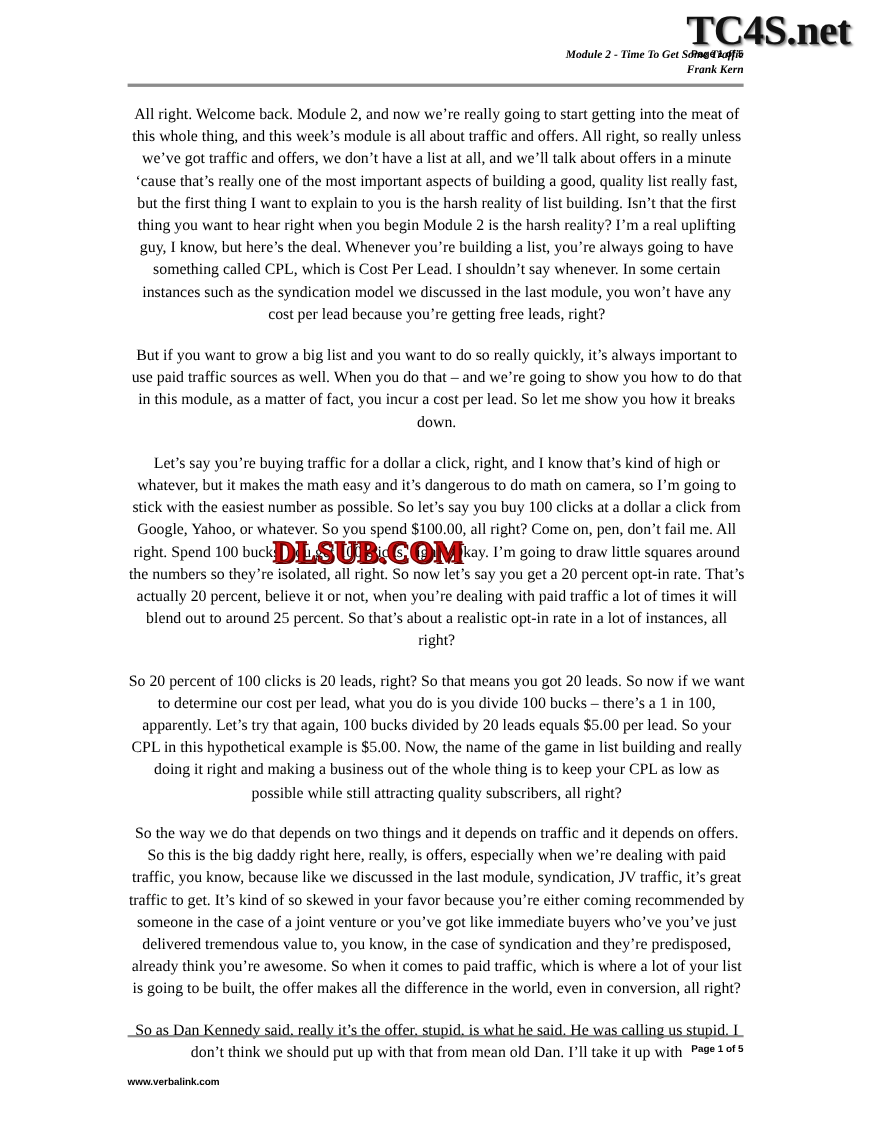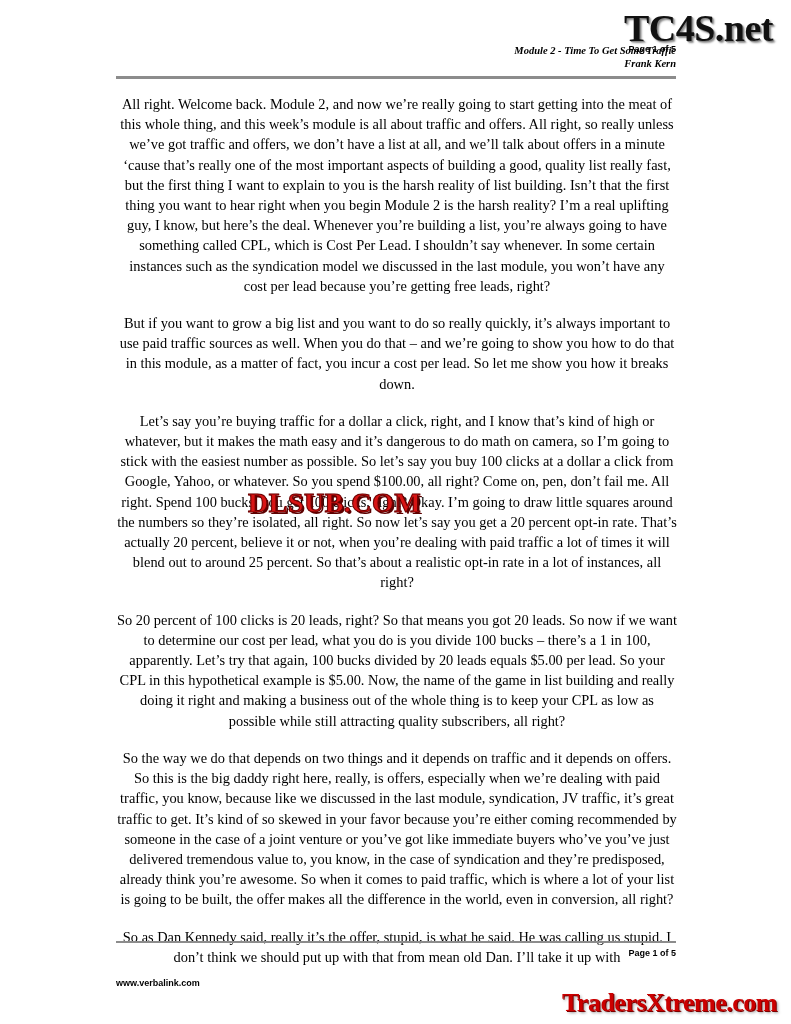--- a/index.html
+++ b/index.html
@@ -200,15 +200,14 @@
 
   <div class="stamp">DLSUB.COM</div>
 
   <div class="rule-bottom"></div>
 
   <div class="footer">
     <div class="footer-left">www.verbalink.com</div>
     <div class="footer-right">Page 1 of 5</div>
   </div>
 
-  <div class="brand-bottom">TradersXtreme.com</div>
 
 </div>
 
 </body></html>

